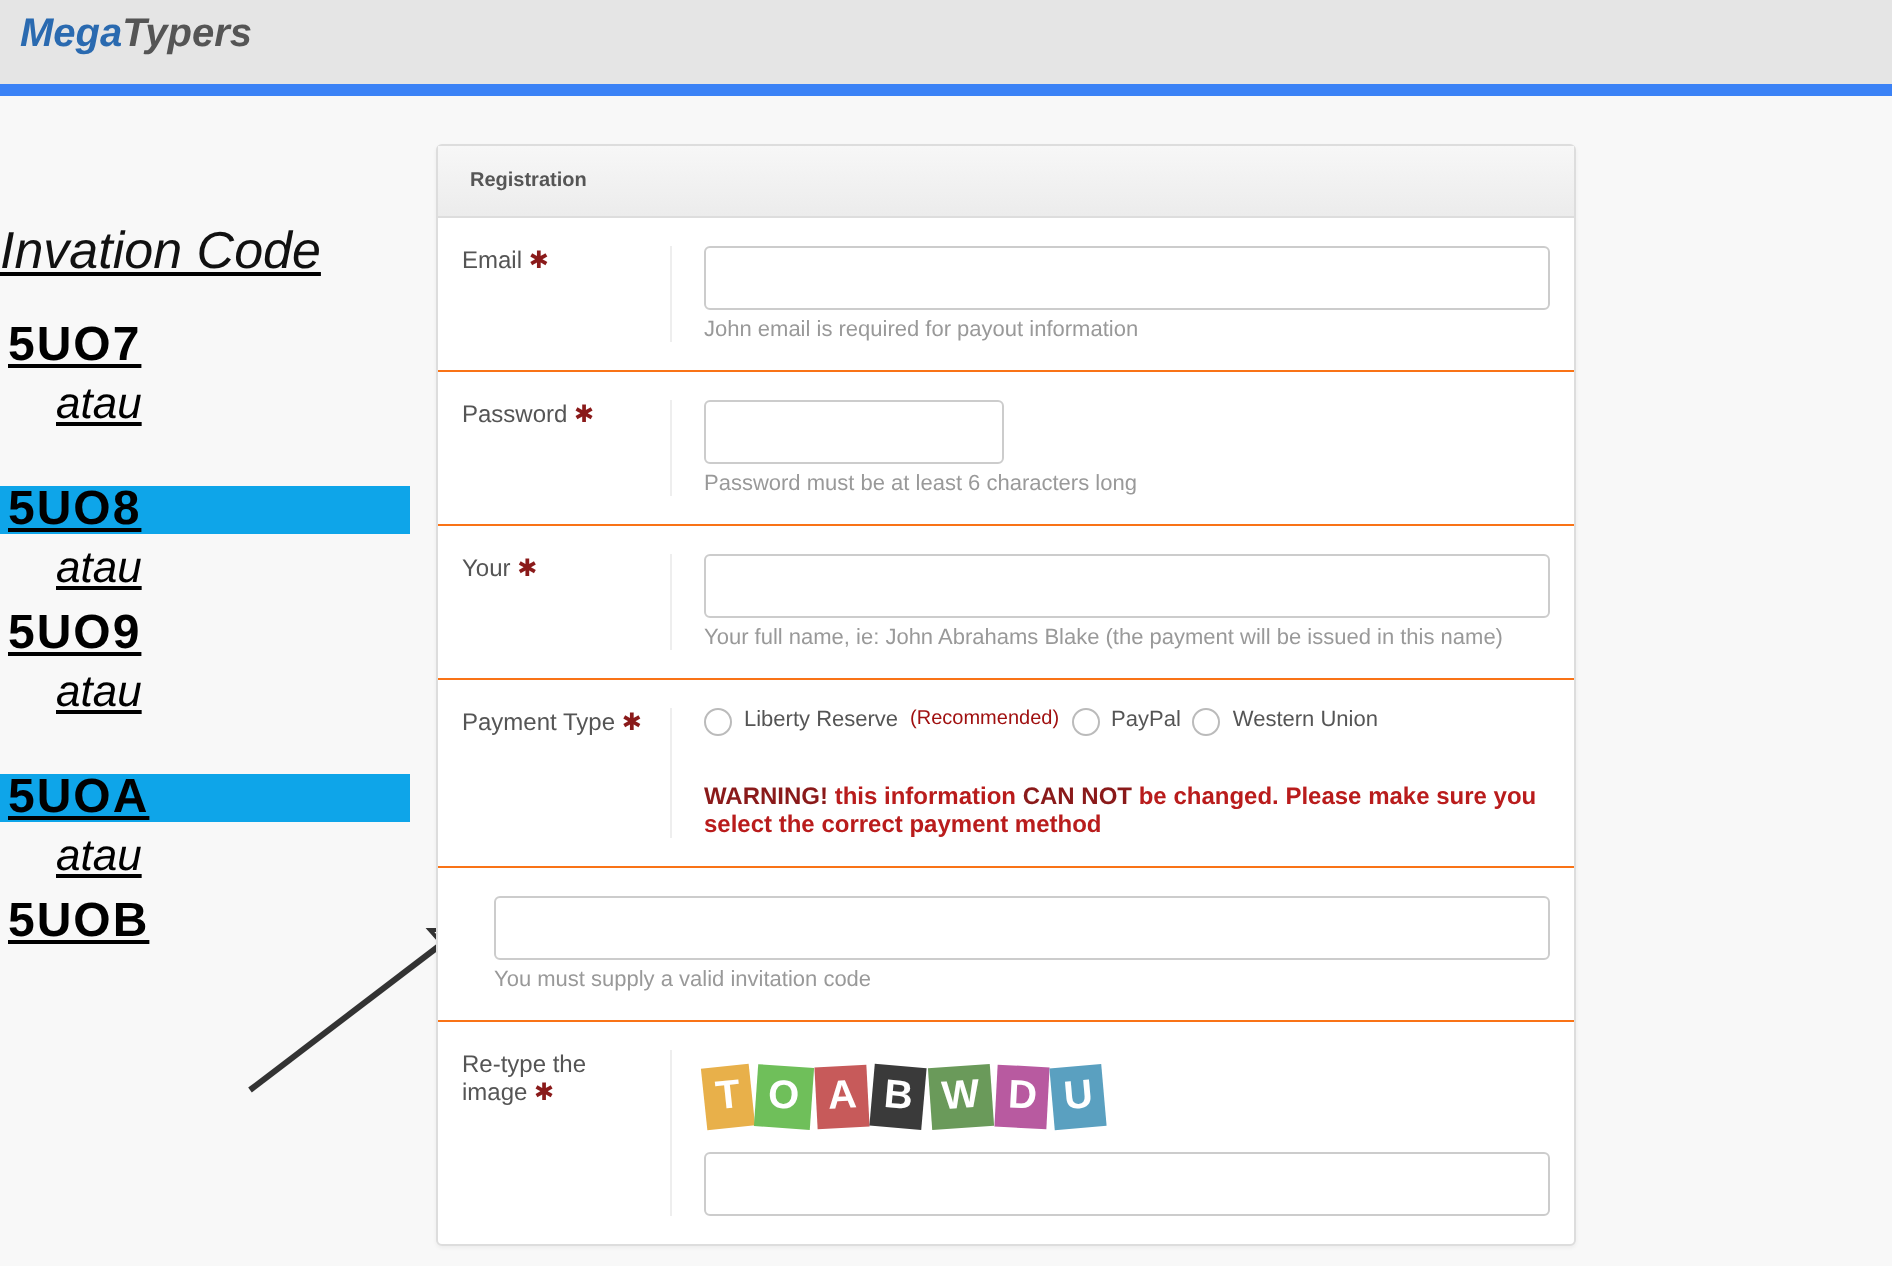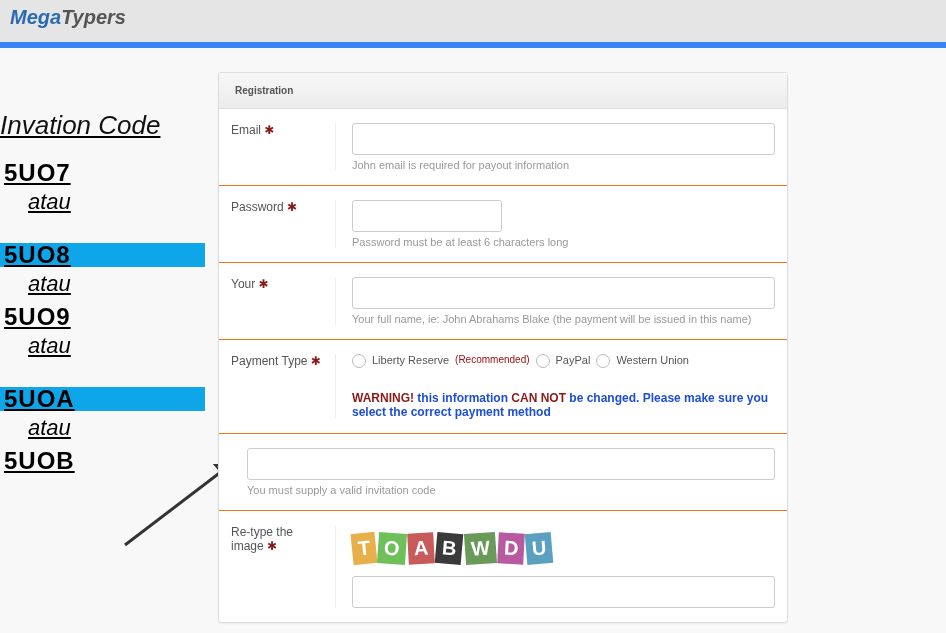--- a/index.html
+++ b/index.html
@@ -130,21 +130,21 @@
     border-radius: 50%;
     background: #fff;
   }
   .recommended { color: #a01010; font-size: 10px; }
   .warning {
     font-size: 12px;
     color: #666;
   }
   .warning .warn-word { color: #8a1a1a; font-weight: bold; }
   .warning .cannot { color: #8a1a1a; font-weight: bold; }
-  .warning b { color: #1d4ed8; }
+  .warning b { color: #b91c1c; }
 
   .captcha {
     display: flex;
     gap: 2px;
     margin: 8px 0 12px 0;
   }
   .captcha span {
     display: inline-flex;
     align-items: center;
     justify-content: center;

